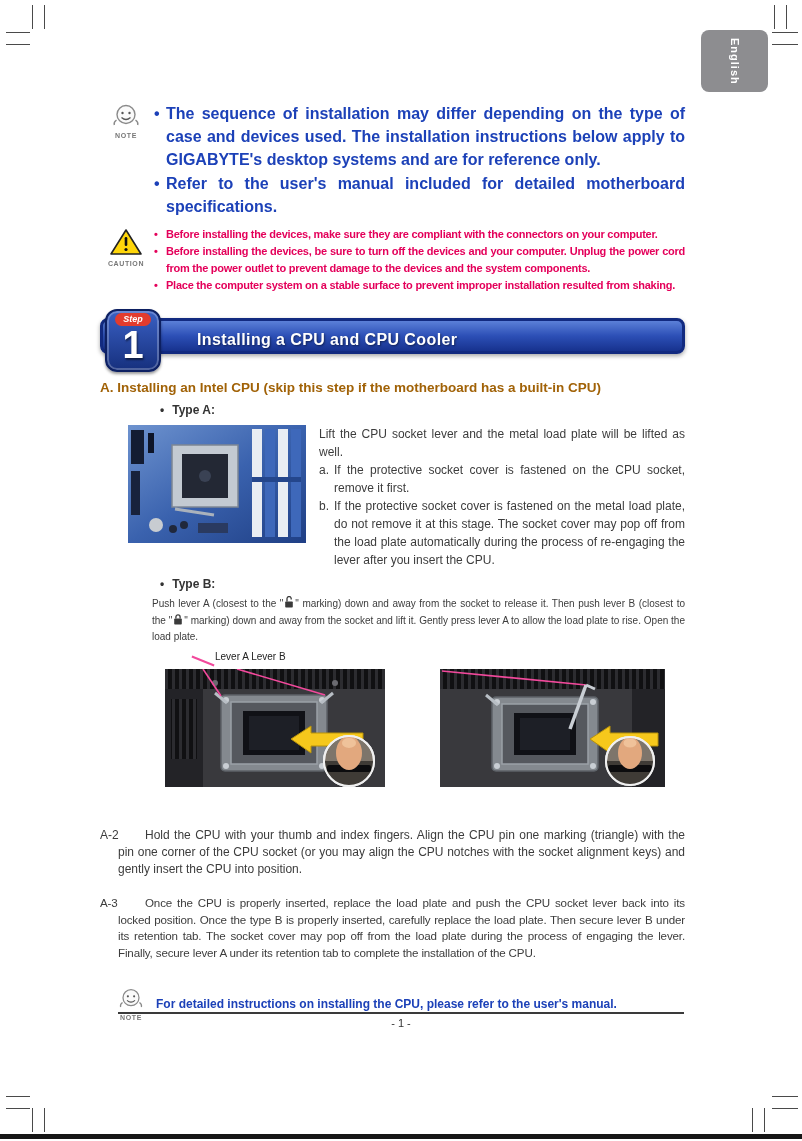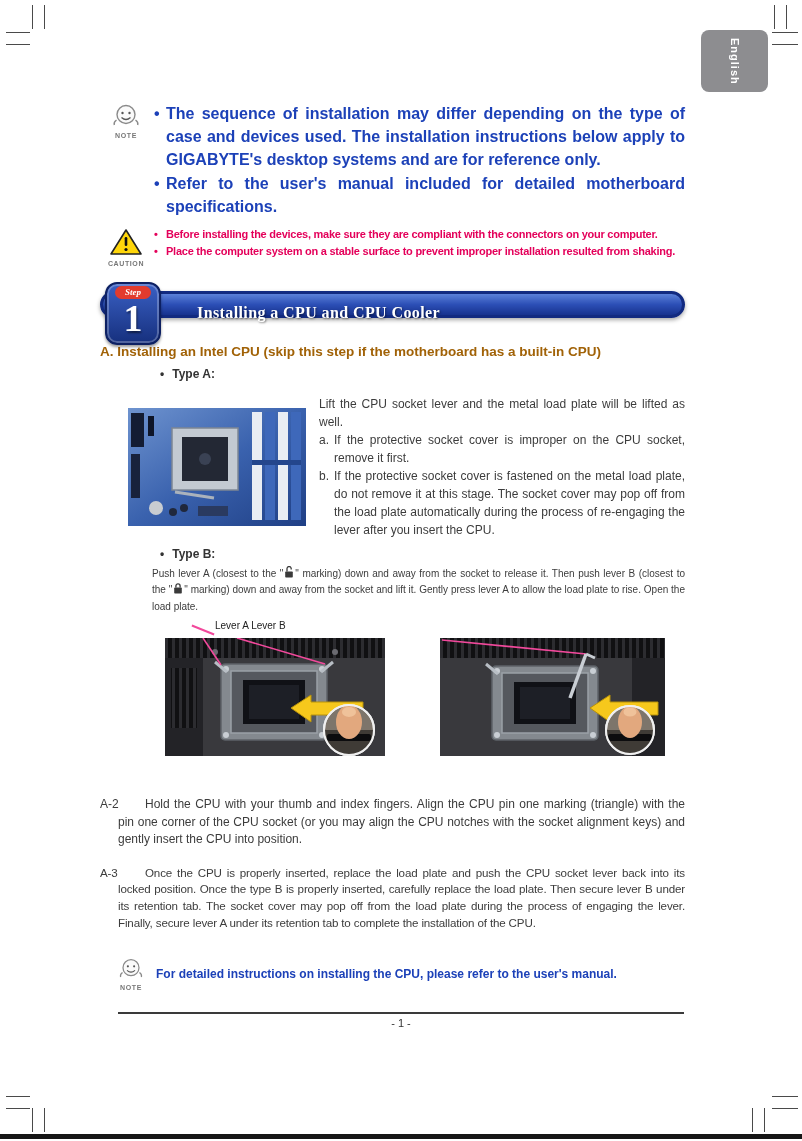--- a/index.html
+++ b/index.html
@@ -22,23 +22,23 @@
   .notice-row { display:flex; margin-bottom:8px; }
   .notice-icon { flex:0 0 52px; width:52px; text-align:center; padding-top:2px; }
   .icon-label { font-size:7px; font-weight:bold; color:#777; letter-spacing:0.6px; margin-top:0px; }
   ul.notice-list { margin:0; padding:0; list-style:none; flex:1; }
   .notice-list li { position:relative; padding-left:14px; text-align:justify; }
   .notice-list li::before { content:"•"; position:absolute; left:2px; }
   .note-style li { color:#1c41b8; font-weight:bold; font-size:16px; line-height:1.45; }
   .caution-style li { color:#e4005a; font-weight:bold; font-size:11px; letter-spacing:-0.25px; line-height:1.55; }
 
   
-  .step-banner { position:relative; margin-top:24px; height:27px; border-radius:20px;
+  .step-banner { position:relative; margin-top:24px; height:36px; border-radius:8px;
                  background:linear-gradient(180deg,#5b80d8 0%, #2c4fb6 50%, #17328e 100%);
-                 border:3px solid #122a80; box-shadow:0 2px 4px rgba(0,0,0,0.35);font-family:Liberation Serif, serif; }
+                 border:3px solid #122a80; box-shadow:0 2px 4px rgba(0,0,0,0.35); }
   .step-title { line-height:38px; padding-left:94px; font-size:16px; font-weight:bold; color:#fff;
                 letter-spacing:0.4px; text-shadow:1px 1px 2px rgba(0,0,0,0.45); white-space:nowrap; }
   .step-badge { position:absolute; left:2px; top:-12px; width:56px; height:63px; border-radius:12px;
                 background:linear-gradient(180deg,#3a60c4,#16307e); border:2px solid #0d2062;
                 box-shadow:0 2px 3px rgba(0,0,0,0.4), inset 0 0 0 2px rgba(255,255,255,0.25); }
   .step-pill { position:absolute; top:2px; left:50%; transform:translateX(-50%); width:36px; height:13px;
                background:#e23b2e; border-radius:7px; color:#fff; font-size:9px; font-weight:bold;
                font-style:italic; text-align:center; line-height:13px; }
   .step-num { margin-top:15px; text-align:center; font-size:38px; font-weight:bold; color:#fff;
               line-height:1; text-shadow:1px 2px 2px rgba(0,0,0,0.5); }
@@ -46,21 +46,21 @@
   .sec-heading { margin:26px 0 0 0; font-size:13.5px; font-weight:bold; color:#a16207; }
 
   .np { margin-top:9px; padding-left:18px; font-size:12px; line-height:1.45; text-align:justify; }
   .np .np-label { display:inline-block; width:45px; margin-left:-18px; }
   .np-a2 { margin-top:30px; }
   .np-a3 { margin-top:16px; font-size:11.6px; letter-spacing:-0.15px; }
 
   .bullet-line { margin-top:8px; padding-left:60px; font-weight:bold; font-size:12px; color:#333; }
   .bullet-line::before { content:"•"; padding-right:8px; }
 
-  .type-a-row { display:flex; margin-top:14px;align-items:center; }
+  .type-a-row { display:flex; margin-top:8px; }
   .photo-a-box { flex:0 0 178px; margin-left:28px; }
   svg.photo { display:block; }
   .type-a-text { flex:1; margin-left:13px; font-size:12px; line-height:1.5; text-align:justify; }
   .hang { padding-left:15px; }
   .hang .hang-label { display:inline-block; width:15px; margin-left:-15px; }
 
   .type-b-para { margin-top:5px; padding-left:52px; font-size:10px; line-height:1.55; text-align:justify; }
   .inline-ic { display:inline-block; vertical-align:-1px; margin:0 1px; }
 
   .photos-wrap { position:relative; margin-top:10px; height:142px; }
@@ -130,20 +130,21 @@
       <div class="notice-icon">
         <svg width="34" height="28" viewBox="0 0 34 28">
           <path d="M17 2 L32 26 L2 26 Z" fill="#ffd60a" stroke="#222" stroke-width="1.6" stroke-linejoin="round"></path>
           <rect x="15.7" y="9" width="2.6" height="9" rx="1.2" fill="#111"></rect>
           <circle cx="17" cy="21.5" r="1.6" fill="#111"></circle>
         </svg>
         <div class="icon-label">CAUTION</div>
       </div>
       <ul class="notice-list caution-style">
         <li>Before installing the devices, make sure they are compliant with the connectors on your computer.</li>
+        <li>Before installing the devices, be sure to turn off the devices and your computer. Unplug the power cord from the power outlet to prevent damage to the devices and the system components.</li>
         <li>Place the computer system on a stable surface to prevent improper installation resulted from shaking.</li>
       </ul>
     </div>
 
     <div class="step-banner">
       <div class="step-badge">
         <div class="step-pill">Step</div>
         <div class="step-num">1</div>
       </div>
       <div class="step-title">Installing a CPU and CPU Cooler</div>
@@ -179,21 +180,21 @@
           <rect x="124" y="52" width="49" height="5" fill="#24468c"></rect>
           <circle cx="28" cy="100" r="7" fill="#c8ccd1"></circle>
           <circle cx="45" cy="104" r="4" fill="#20283c"></circle>
           <circle cx="56" cy="100" r="4" fill="#20283c"></circle>
           <rect x="70" y="98" width="30" height="10" fill="#2a3a60"></rect>
         </svg>
       </div>
       <div class="type-a-text">
         <div>Lift the CPU socket lever and the metal load plate will be lifted as well.</div>
         <div class="hang">
-          <span class="hang-label">a.</span><span>If the protective socket cover is improper on the CPU socket, remove it first.</span>
+          <span class="hang-label">a.</span><span>If the protective socket cover is fastened on the CPU socket, remove it first.</span>
         </div>
         <div class="hang">
           <span class="hang-label">b.</span><span>If the protective socket cover is fastened on the metal load plate, do not remove it at this stage. The socket cover may pop off from the load plate automatically during the process of re-engaging the lever after you insert the CPU.</span>
         </div>
       </div>
     </div>
 
     <div class="bullet-line">Type B:</div>
 
     <div class="type-b-para">

